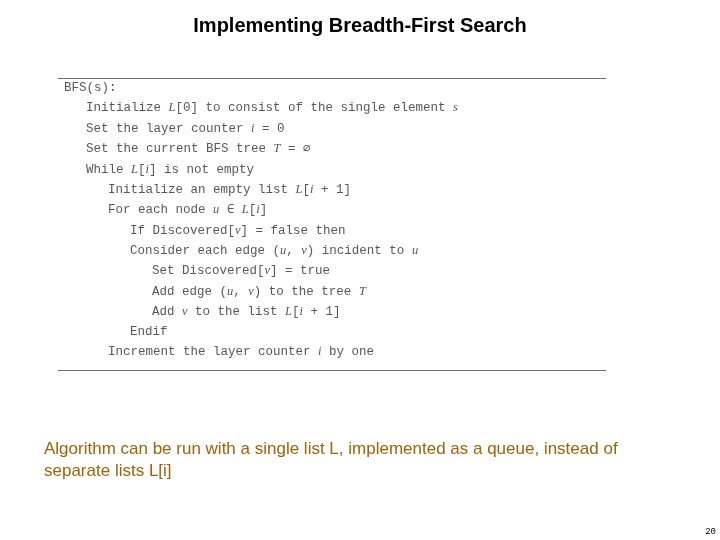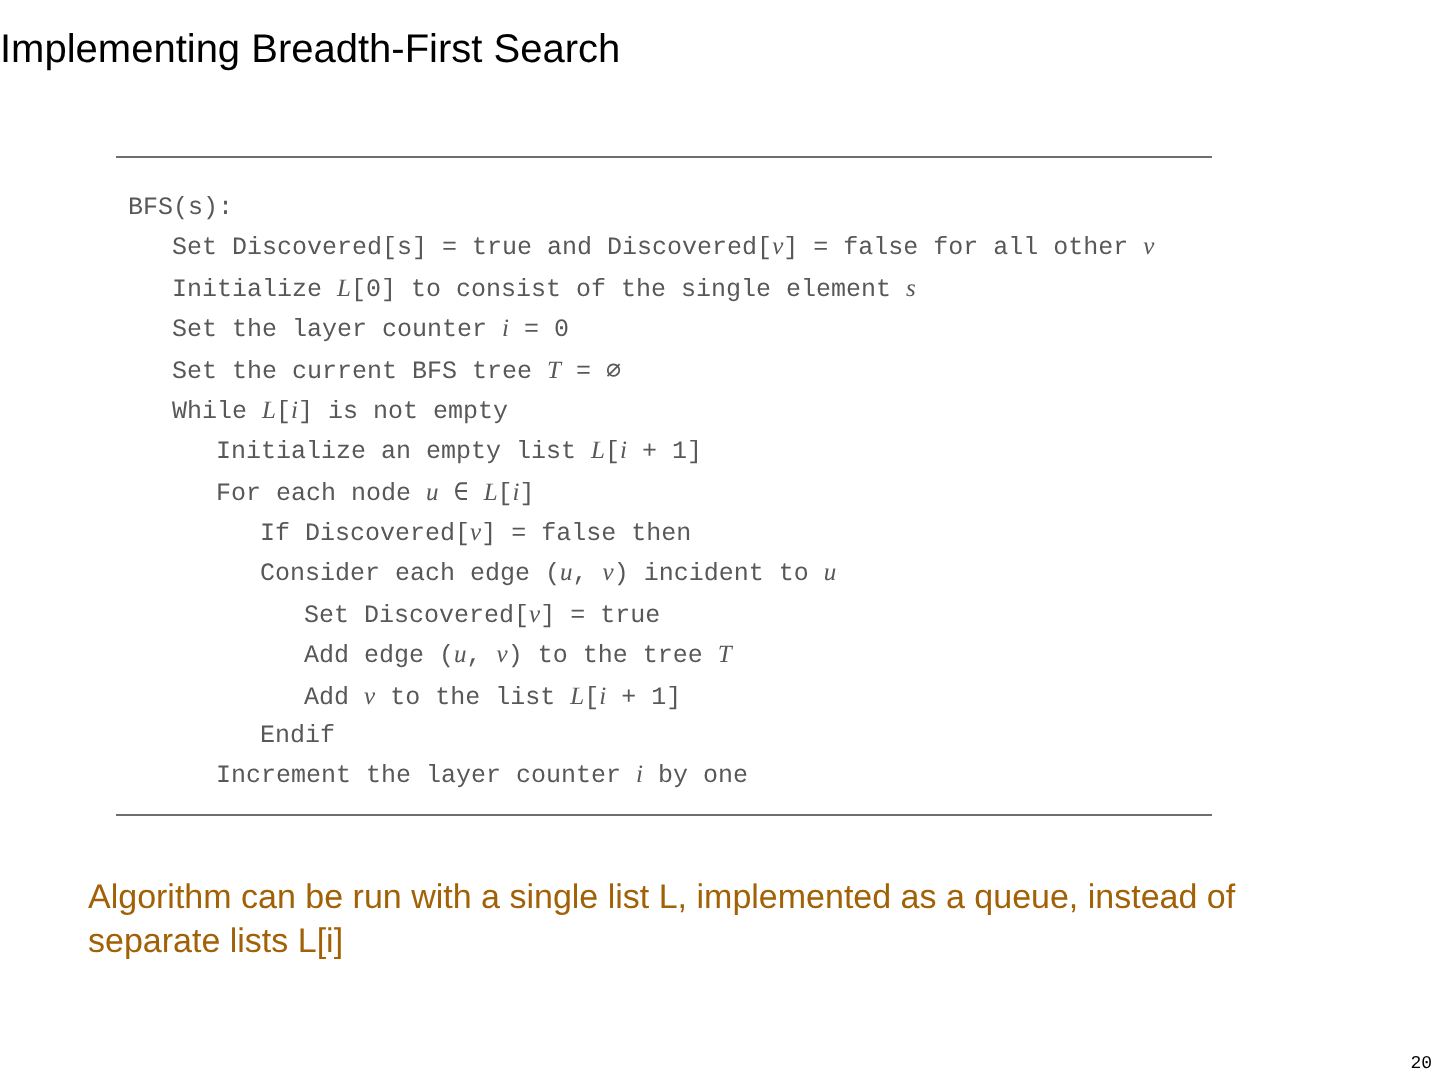--- a/index.html
+++ b/index.html
@@ -16,32 +16,33 @@
   .slide {
     width: 720px;
     height: 540px;
     position: relative;
   }
   .title {
     position: absolute;
     top: 14px;
     left: 0;
     width: 100%;
+    text-align: center;
     font-size: 20px;
-    font-weight: normal;
+    font-weight: bold;
     color: #000;
   }
   .algo-box {
     position: absolute;
     left: 58px;
     top: 78px;
     width: 548px;
     border-top: 1.5px solid #6e6e6e;
     border-bottom: 1.5px solid #6e6e6e;
-    padding: 16px 0 8px 0;
+    padding: 0 0 8px 0;
     font-family: "Courier New", Courier, monospace;
     font-size: 12.5px;
     line-height: 1.55;
     color: #585858;
   }
   .algo-line { white-space: nowrap; }
   .i0 { padding-left: 6px; }
   .i1 { padding-left: 28px; }
   .i2 { padding-left: 50px; }
   .i3 { padding-left: 72px; }
@@ -68,21 +69,20 @@
 </style>
 </head>
 <body>
 
 <div class="slide">
 
   <div class="title">Implementing Breadth-First Search</div>
 
   <div class="algo-box">
     <div class="algo-line i0"><span>BFS(s):</span></div>
-    <div class="algo-line i1"><span>Set Discovered[s] = true and Discovered[</span><span class="it">v</span><span>] = false for all other </span><span class="it">v</span></div>
     <div class="algo-line i1"><span>Initialize </span><span class="it">L</span><span>[0] to consist of the single element </span><span class="it">s</span></div>
     <div class="algo-line i1"><span>Set the layer counter </span><span class="it">i</span><span> = 0</span></div>
     <div class="algo-line i1"><span>Set the current BFS tree </span><span class="it">T</span><span> = ∅</span></div>
     <div class="algo-line i1"><span>While </span><span class="it">L</span><span>[</span><span class="it">i</span><span>] is not empty</span></div>
     <div class="algo-line i2"><span>Initialize an empty list </span><span class="it">L</span><span>[</span><span class="it">i</span><span> + 1]</span></div>
     <div class="algo-line i2"><span>For each node </span><span class="it">u</span><span> ∈ </span><span class="it">L</span><span>[</span><span class="it">i</span><span>]</span></div>
     <div class="algo-line i3"><span>If Discovered[</span><span class="it">v</span><span>] = false then</span></div>
     <div class="algo-line i3"><span>Consider each edge (</span><span class="it">u</span><span>, </span><span class="it">v</span><span>) incident to </span><span class="it">u</span></div>
     <div class="algo-line i4"><span>Set Discovered[</span><span class="it">v</span><span>] = true</span></div>
     <div class="algo-line i4"><span>Add edge (</span><span class="it">u</span><span>, </span><span class="it">v</span><span>) to the tree </span><span class="it">T</span></div>

